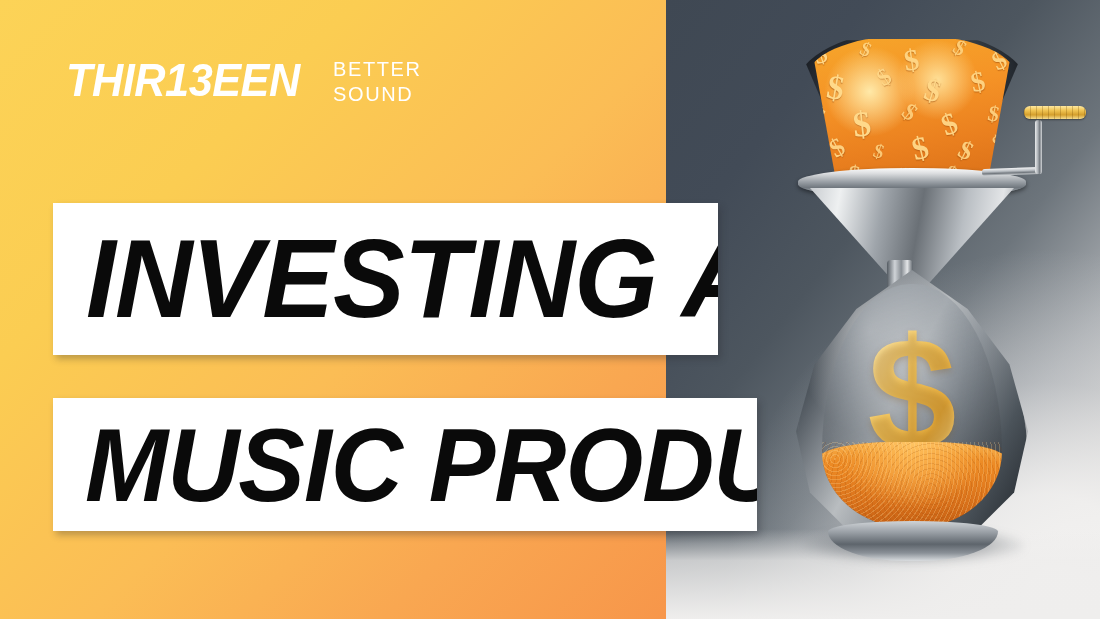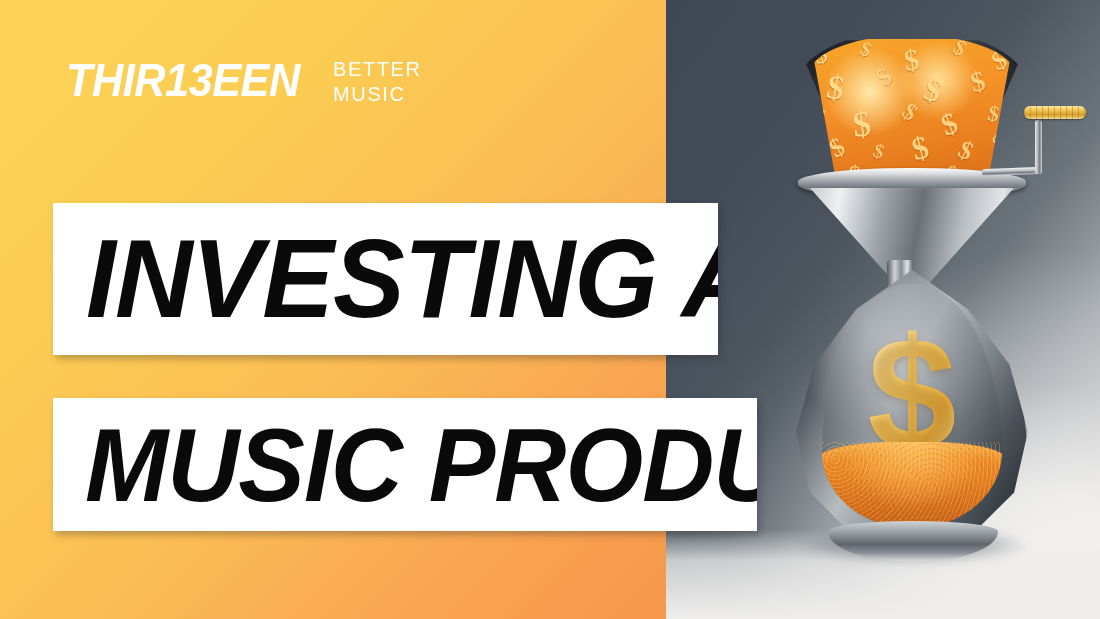--- a/index.html
+++ b/index.html
@@ -403,21 +403,21 @@
         </div>
       </div>
       <div class="hg-base"></div>
     </div>
   </div>
 
   <div class="logo">
     <div class="logo-word">THIR13EEN</div>
     <div class="logo-tag">
       <div>BETTER</div>
-      <div>MUSIC</div>
+      <div>SOUND</div>
     </div>
   </div>
 
   <div class="band band-1">
     <div class="band-text">INVESTING AS A</div>
   </div>
 
   <div class="band band-2">
     <div class="band-text">MUSIC PRODUCER</div>
   </div>

